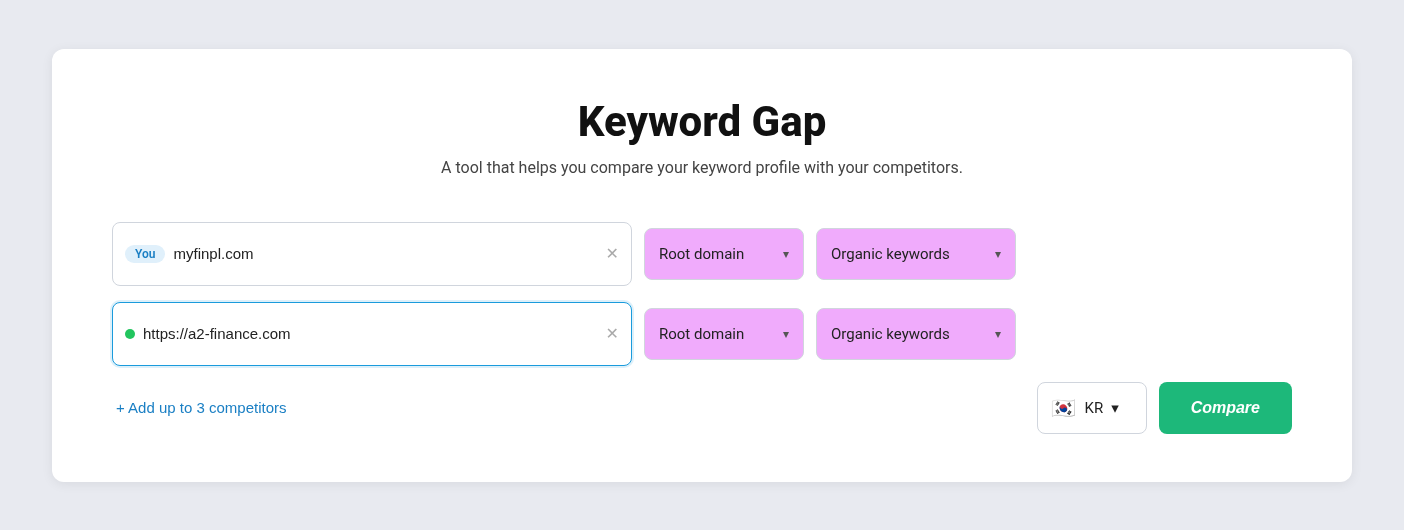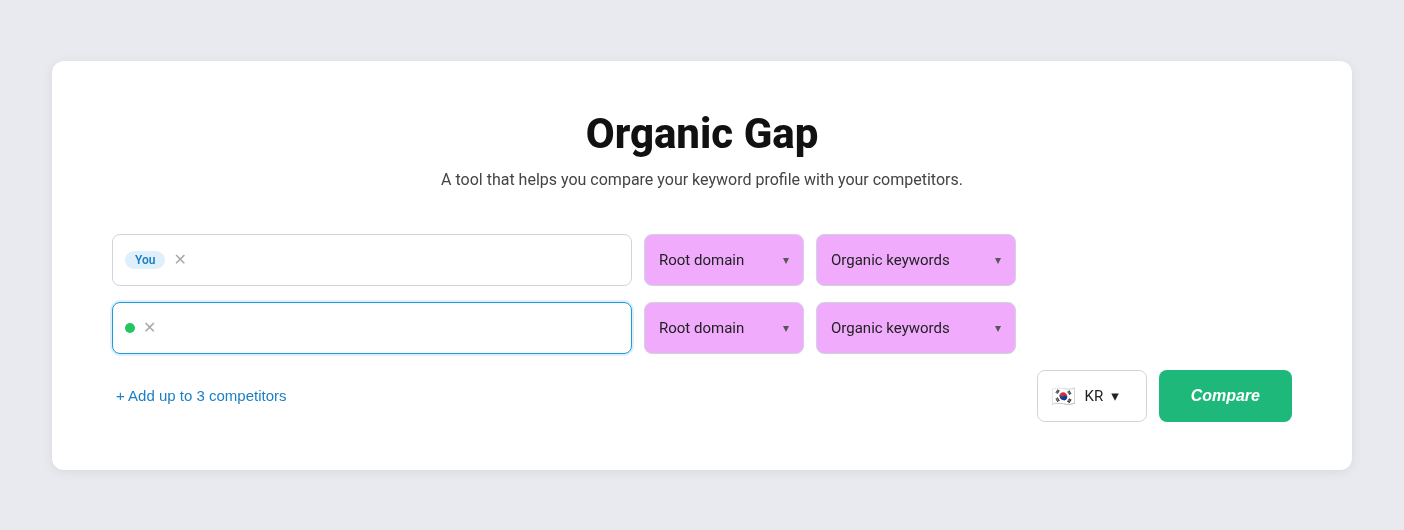--- a/index.html
+++ b/index.html
@@ -37,21 +37,21 @@
       gap: 12px;
       margin-bottom: 16px;
     }
     .domain-input-wrapper {
       display: flex;
       align-items: center;
       border: 1.5px solid #d0d5dd;
       border-radius: 8px;
       background: #fff;
       padding: 0 12px;
-      height: 52px;
+      height: 64px;
       flex: 1;
       max-width: 520px;
       gap: 8px;
     }
     .domain-input-wrapper.active {
       border-color: #1a9bdc;
       box-shadow: 0 0 0 2px rgba(26,155,220,0.15);
     }
     .you-badge {
       background: #e0f0fb;
@@ -159,41 +159,43 @@
       font-weight: 700;
       cursor: pointer;
       white-space: nowrap;
       font-style: italic;
     }
   </style>
 </head>
 <body>
 
 <div class="card">
-  <h1 class="page-title">Organic Gap</h1>
+  <h1 class="page-title">Keyword Gap</h1>
   <p class="page-subtitle">A tool that helps you compare your keyword profile with your competitors.</p>
 
   <div class="input-row">
     <div class="domain-input-wrapper">
       <span class="you-badge">You</span>
+      <input class="domain-input" type="text" value="myfinpl.com" style="">
       <span class="clear-icon">✕</span>
     </div>
     <div class="select-dropdown">
       <span>Root domain</span>
       <span class="chevron">▾</span>
     </div>
     <div class="select-dropdown organic-dropdown">
       <span>Organic keywords</span>
       <span class="chevron">▾</span>
     </div>
   </div>
 
   <div class="input-row">
     <div class="domain-input-wrapper active">
       <span class="dot-green"></span>
+      <input class="domain-input" type="text" value="https://a2-finance.com" style="">
       <span class="clear-icon">✕</span>
     </div>
     <div class="select-dropdown">
       <span>Root domain</span>
       <span class="chevron">▾</span>
     </div>
     <div class="select-dropdown organic-dropdown">
       <span>Organic keywords</span>
       <span class="chevron">▾</span>
     </div>

